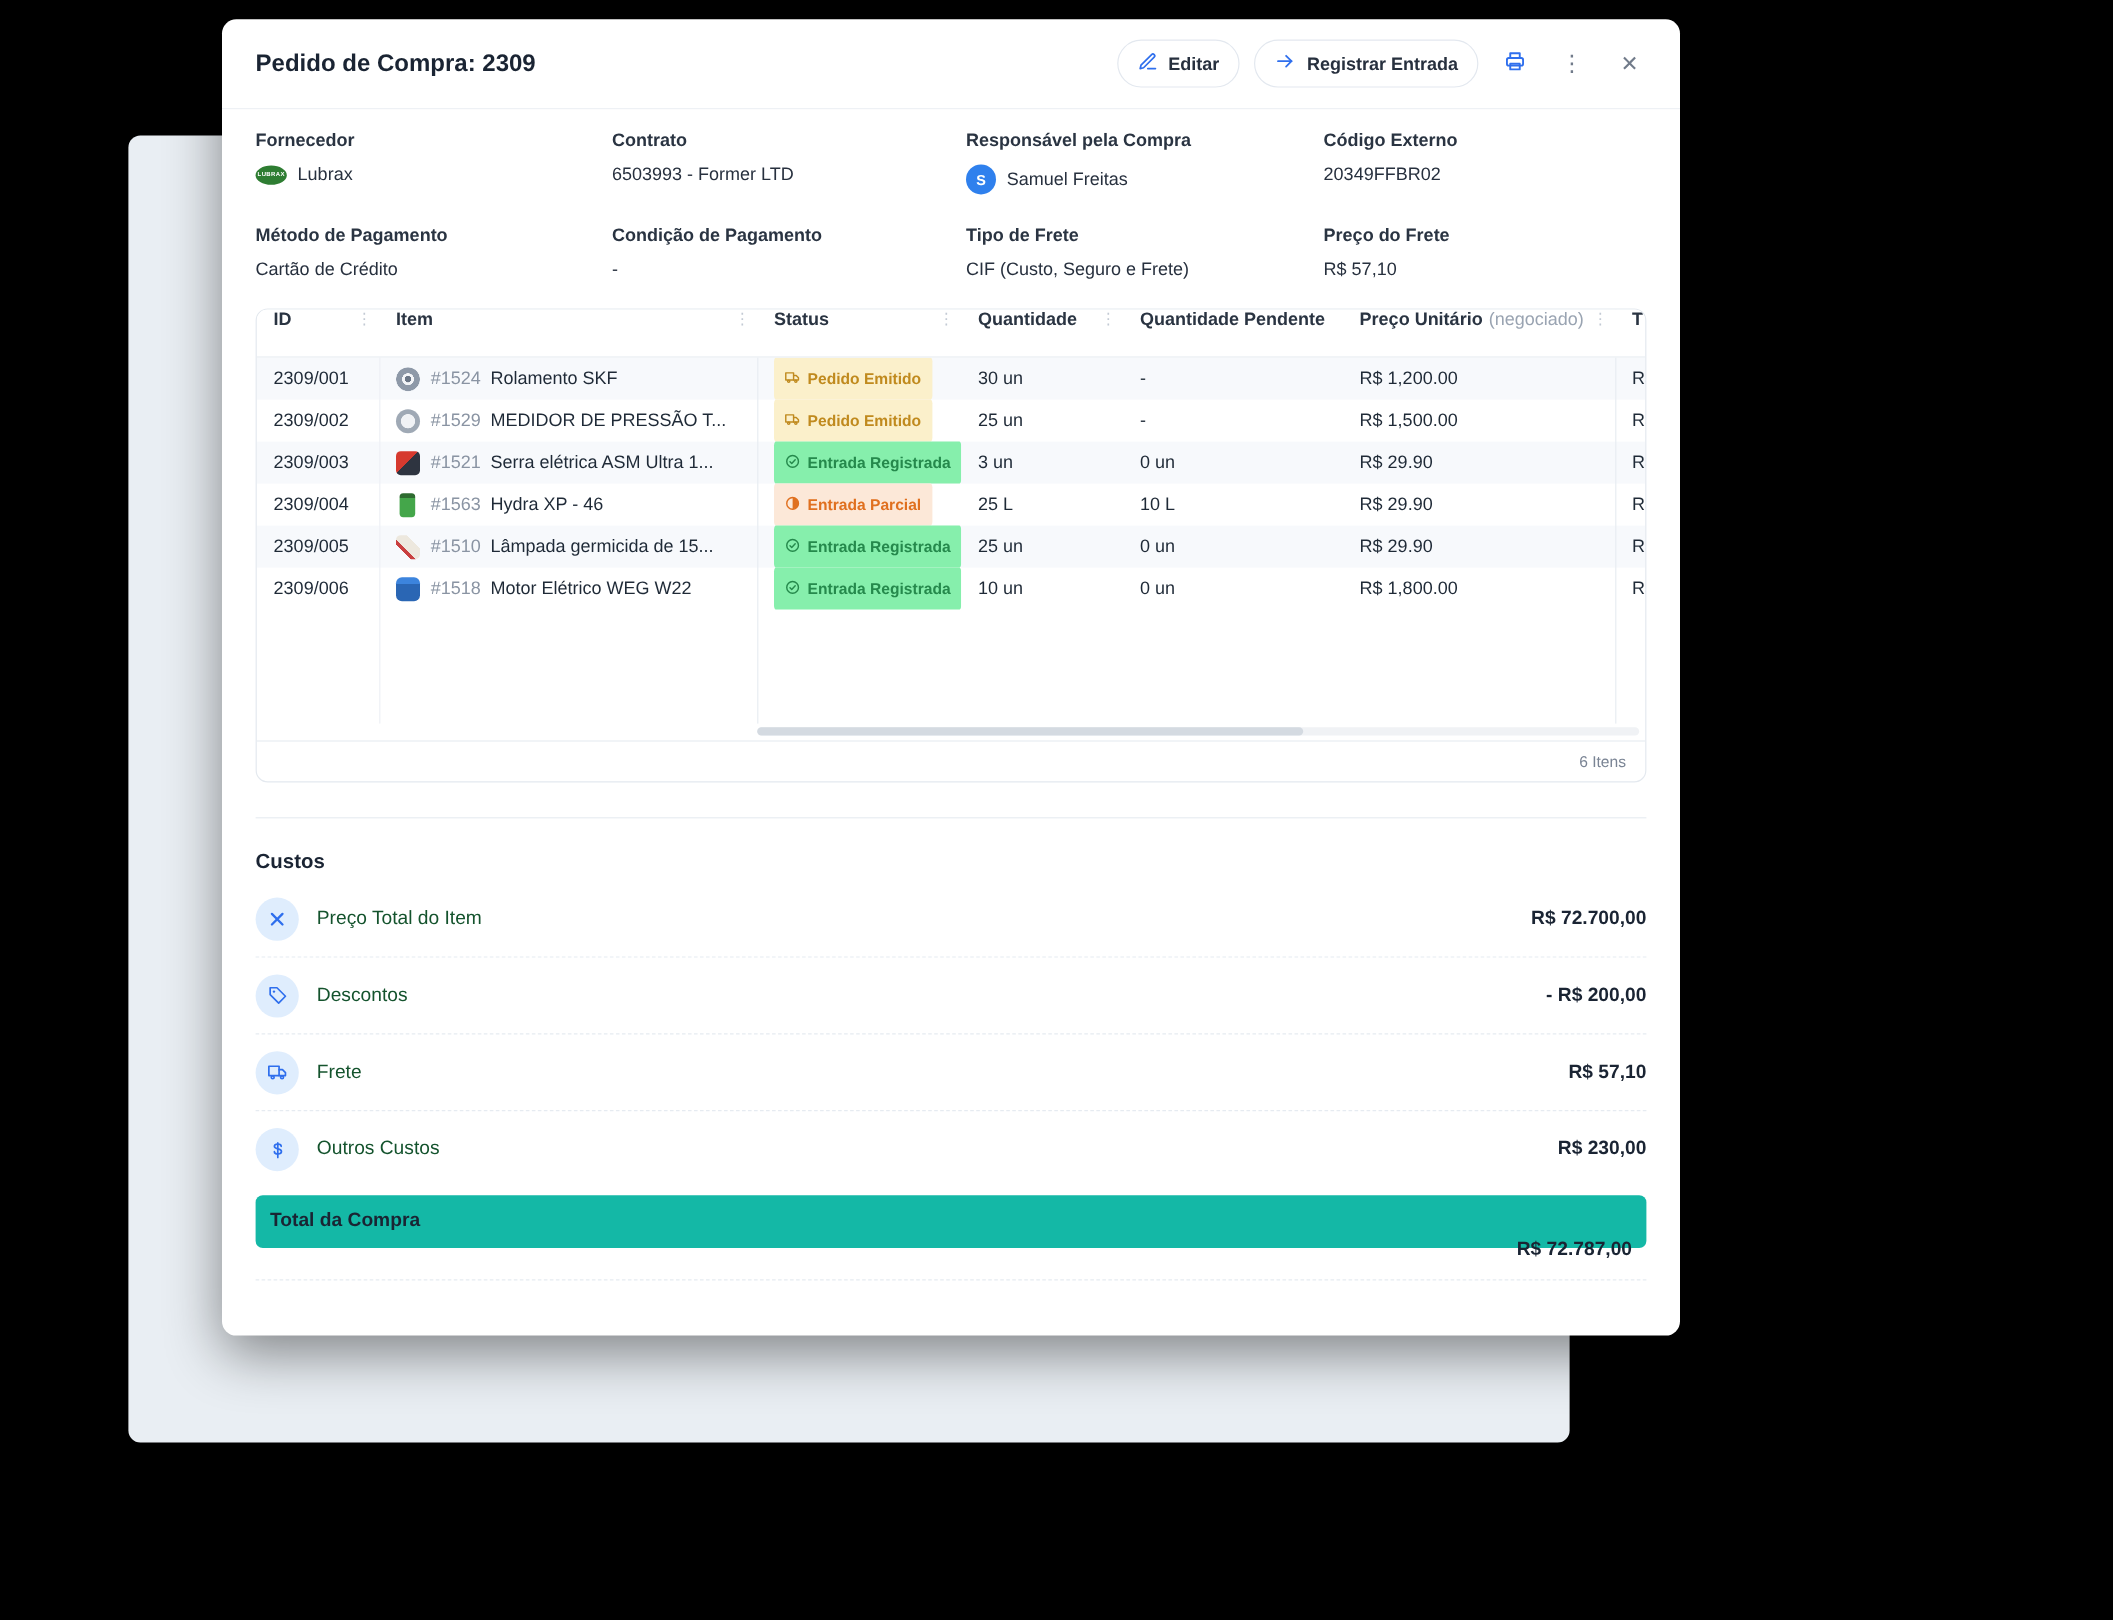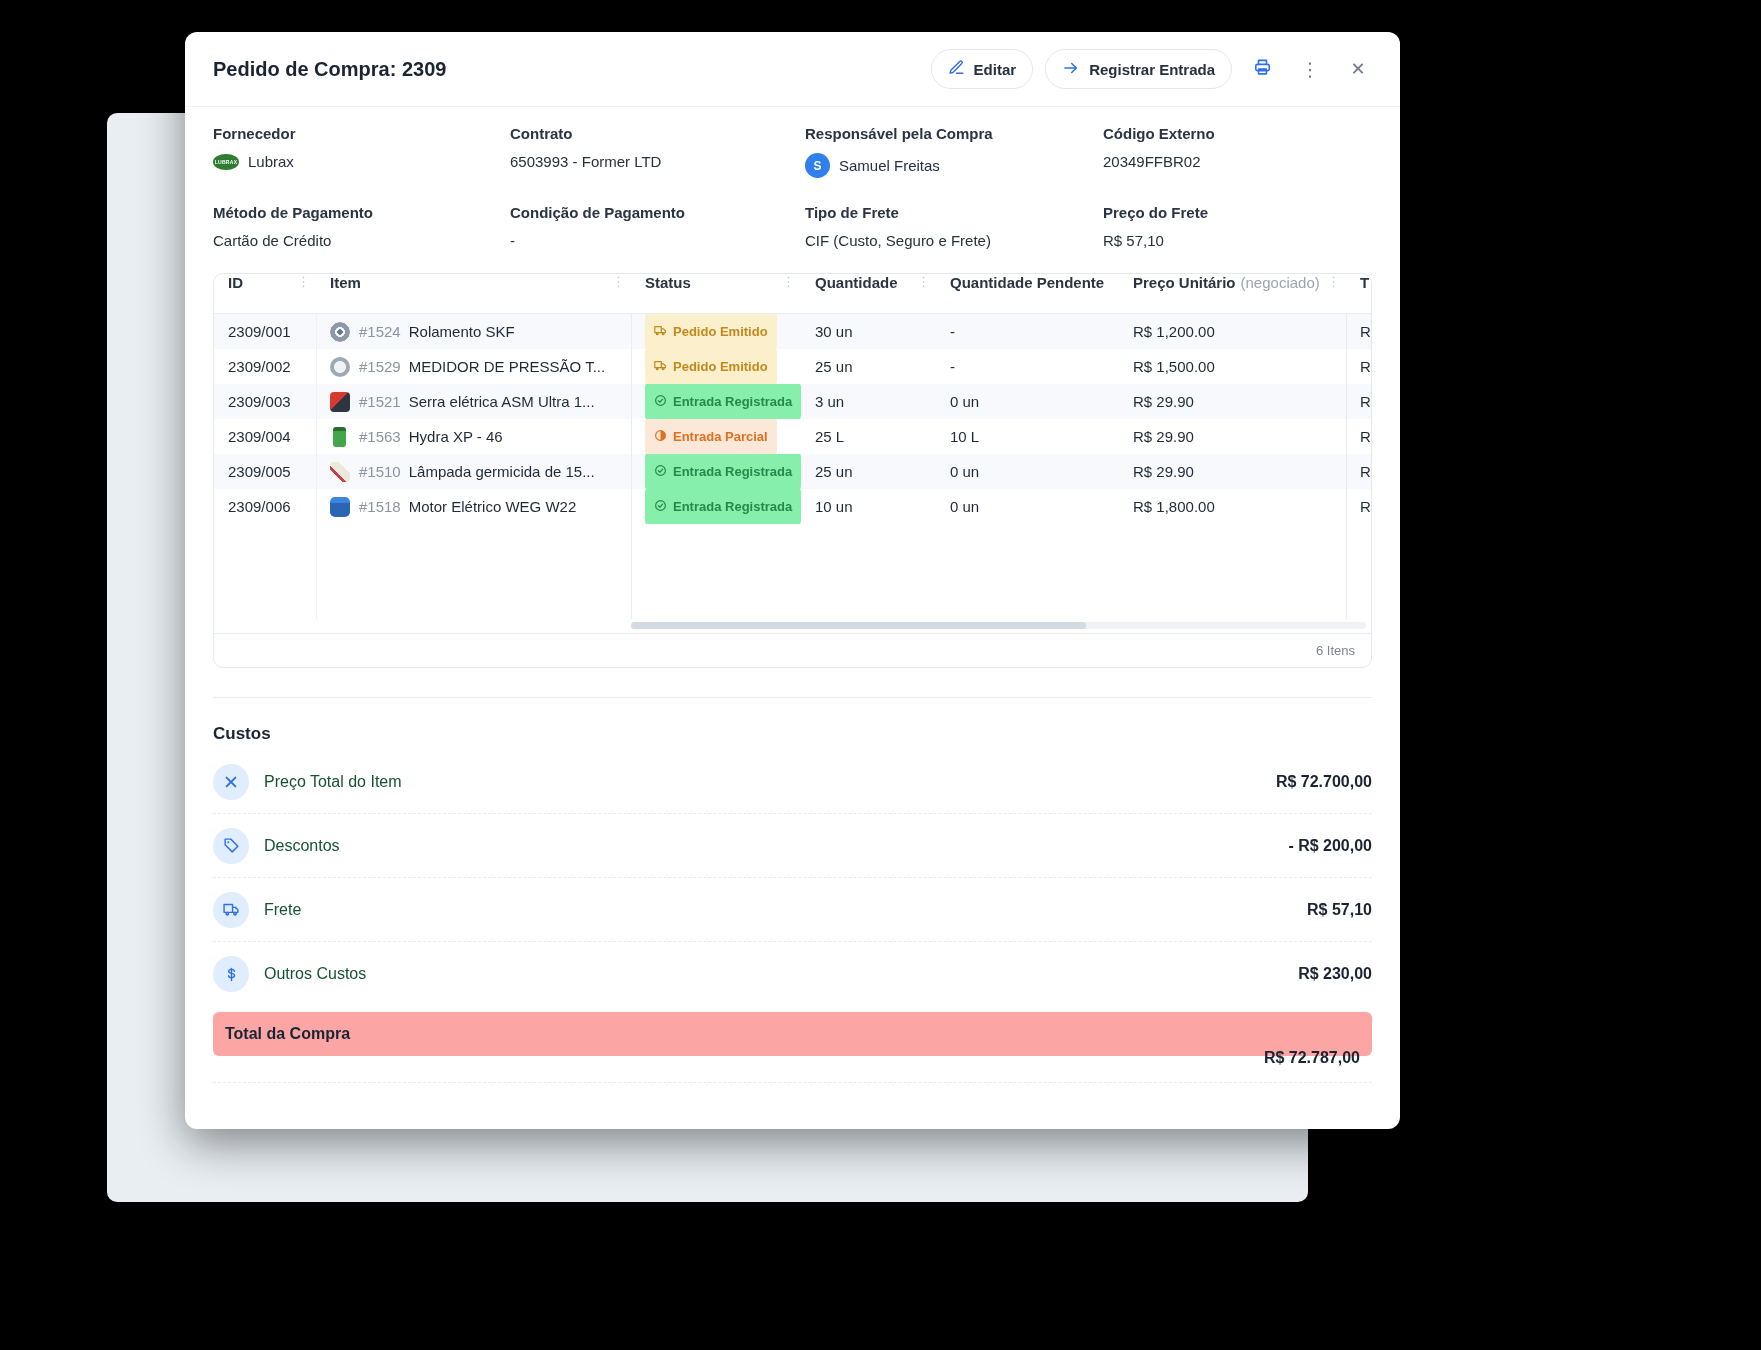--- a/index.html
+++ b/index.html
@@ -1,21 +1,21 @@
 <!DOCTYPE html>
 <html><head>
 <meta charset="utf-8">
 <style>
   * { margin:0; padding:0; box-sizing:border-box; }
   html,body { width:1761px; height:1350px; }
   body { background:#000; position:relative; font-family:"Liberation Sans", sans-serif; color:#1F2A37; overflow:hidden; }
 
   .backdrop-card { position:absolute; left:107px; top:113px; width:1201px; height:1089px; background:#E9EEF3; border-radius:10px; }
 
-  .modal { position:absolute; left:185px; top:32px; width:1215px; height:1097px; background:#fff; border-radius:12px; box-shadow:0 14px 46px rgba(0,0,0,.45); overflow:hidden; }
+  .modal { position:absolute; left:185px; top:16px; width:1215px; height:1097px; background:#fff; border-radius:12px; box-shadow:0 14px 46px rgba(0,0,0,.45); overflow:hidden; }
 
   
   .modal-header { height:75px; border-bottom:1px solid #EEF1F5; display:flex; align-items:center; padding:0 24px 0 28px; }
   .modal-title { font-size:20px; font-weight:700; color:#1A2433; }
   .header-actions { margin-left:auto; display:flex; align-items:center; gap:12px; }
   .btn { display:inline-flex; align-items:center; gap:9px; height:40px; padding:0 16px; border:1px solid #E3E8EF; border-radius:20px; background:#fff; font-size:15px; font-weight:600; color:#27303E; cursor:pointer; font-family:inherit; }
   .icon-btn { border:none; background:none; width:36px; height:40px; display:inline-flex; align-items:center; justify-content:center; cursor:pointer; color:#2F6FED; }
   .icon-btn.gray { color:#717B8A; font-size:19px; }
   .kebab-glyph { font-size:19px; line-height:1; color:#717B8A; }
   .close-glyph { font-size:18px; line-height:1; color:#717B8A; }
@@ -75,21 +75,21 @@
   .section-divider { margin-top:29px; border-top:1px solid #E8EDF2; }
 
   
   .costs-heading { margin-top:26px; font-size:17px; font-weight:700; color:#1A2433; }
   .cost-rows { margin-top:6px; }
   .cost-row { height:64px; display:flex; align-items:center; border-bottom:1px dashed #E6EBF1; }
   .cost-row:last-child { border-bottom:none; }
   .cost-icon { width:36px; height:36px; border-radius:50%; background:#DFEDFD; color:#2F6FED; display:flex; align-items:center; justify-content:center; margin-right:15px; flex:none; }
   .cost-label { font-size:16px; color:#14532d; }
   .cost-value { margin-left:auto; font-size:16px; font-weight:600; color:#1A2433; }
-  .total-row { margin-top:6px; height:44px; background:#fca5a5; border-radius:6px; display:flex; align-items:center; padding:0 12px;text-align:center; }
+  .total-row { margin-top:6px; height:44px; background:#14b8a6; border-radius:6px; display:flex; align-items:center; padding:0 12px;text-align:center; }
   .total-label { font-size:16px; font-weight:700; color:#1A2433; }
   .total-value { margin-left:auto; font-size:16px; font-weight:700; color:#1A2433;margin-top:47px; }
   .bottom-divider { margin-top:26px; border-top:1px dashed #E6EBF1; }
 </style>
 </head>
 <body>
 
 <div class="backdrop-card"></div>
 
 <div class="modal">

